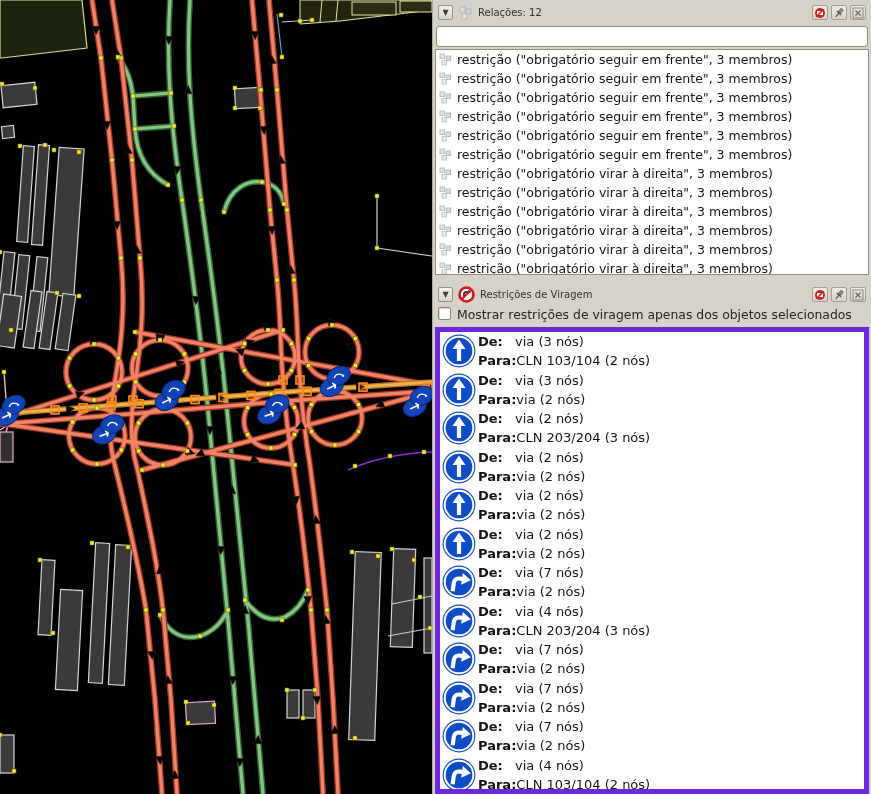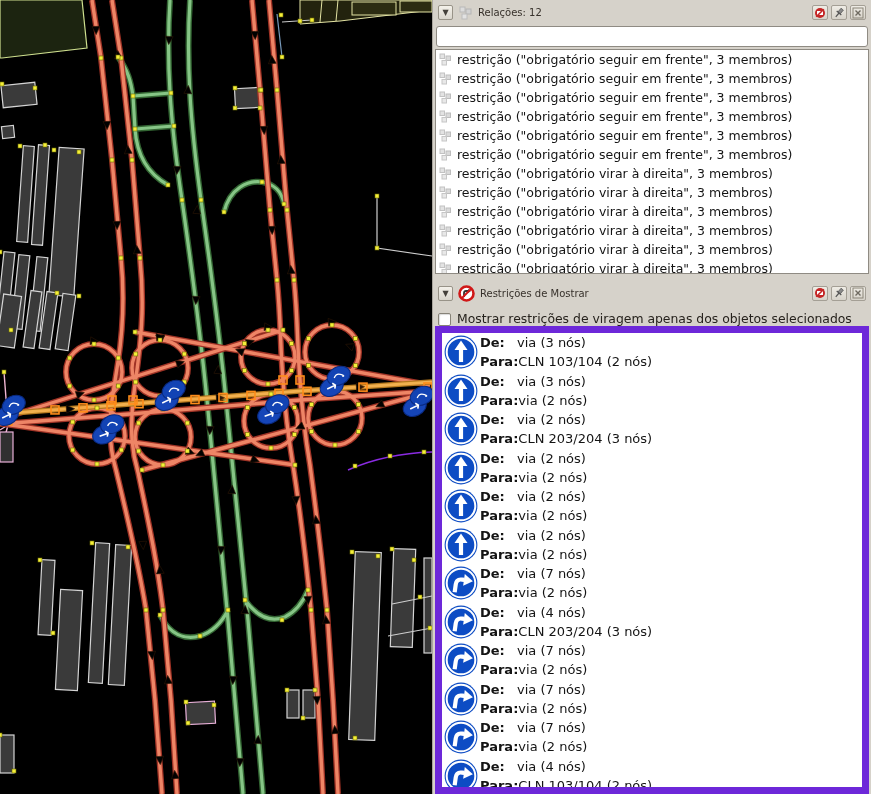--- a/index.html
+++ b/index.html
@@ -25,26 +25,26 @@
   #rel-filter { margin:1px 3px 2px 3px; height:21px; border:1px solid #8f8b83; border-radius:3px;
                 background:#fff; font-size:12px; padding:0 5px; color:#222; outline:none; }
 
   .rel-list { margin:0 2px; height:229px; border:1px solid #8f8b83; background:#fff; overflow:hidden; }
   .rel-row { display:flex; align-items:center; height:19px; padding-left:3px; gap:5px;
              font-size:12.5px; color:#141414; white-space:nowrap; }
   .rel-row svg { flex:0 0 auto; }
 
   .panel-gap { height:7px; flex:0 0 auto; }
 
-  .chk-row { display:flex; align-items:flex-end; gap:6px; height:20px; padding:0 5px;
+  .chk-row { display:flex; align-items:flex-start; gap:6px; height:20px; padding:0 5px;
              font-size:12.4px; color:#26221d; white-space:nowrap; flex:0 0 auto; }
   .chk-box { width:13px; height:13px; background:#fff; border:1px solid #878378;
              border-radius:2px; box-shadow:inset 1px 1px 1px rgba(0,0,0,.15); flex:0 0 auto; }
 
-  .turn-list { margin:0 2px 0 2px; border:7px solid #6d28d9; background:#fff; flex:1 1 auto; overflow:hidden; }
+  .turn-list { margin:0 2px 0 2px; border:5px solid #6d28d9; background:#fff; flex:1 1 auto; overflow:hidden; }
   .turn-row { display:flex; align-items:center; height:38.5px; }
   .sign-wrap { width:38px; display:flex; align-items:center; justify-content:center; flex:0 0 auto; }
   .turn-text { font-size:13px; line-height:19px; color:#141414; white-space:nowrap; }
   .turn-lbl { display:inline-block; font-weight:bold; min-width:37px; }
 </style>
 </head>
 <body>
 
 <div id="app">
 
@@ -545,21 +545,21 @@
     <div class="panel-gap"></div>
 
     <div class="hdr">
       <div class="mini-btn">▼</div>
       <svg width="17" height="17">
         <circle cx="8.5" cy="8.5" r="7" fill="#fff" stroke="#d01818" stroke-width="2.6"></circle>
         <path d="M 6,12 L 6,8 Q 6,6 8,6 L 11,6" fill="none" stroke="#333" stroke-width="1.8"></path>
         <polygon points="13,6 10,4 10,8" fill="#333"></polygon>
         <line x1="3.5" y1="13.5" x2="13.5" y2="3.5" stroke="#d01818" stroke-width="2"></line>
       </svg>
-      <span class="hdr-title">Restrições de Mostrar</span>
+      <span class="hdr-title">Restrições de Viragem</span>
       <div class="win-btns">
         <div class="win-btn">
           <svg width="12" height="12">
             <circle cx="6" cy="6" r="5" fill="#c42525"></circle>
             <rect x="3" y="4" width="6" height="4" fill="#fff"></rect>
             <line x1="2.2" y1="9.8" x2="9.8" y2="2.2" stroke="#c42525" stroke-width="1.6"></line>
           </svg>
         </div>
         <div class="win-btn">
           <svg width="12" height="12">

